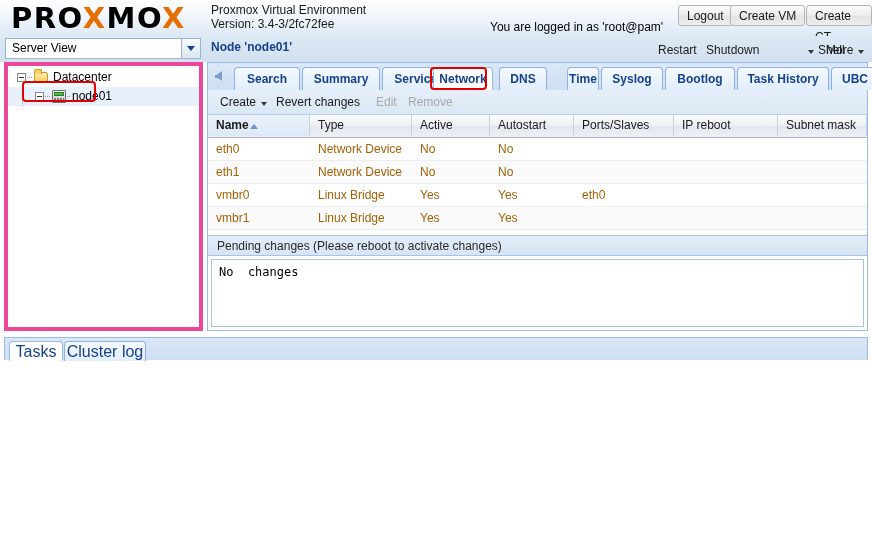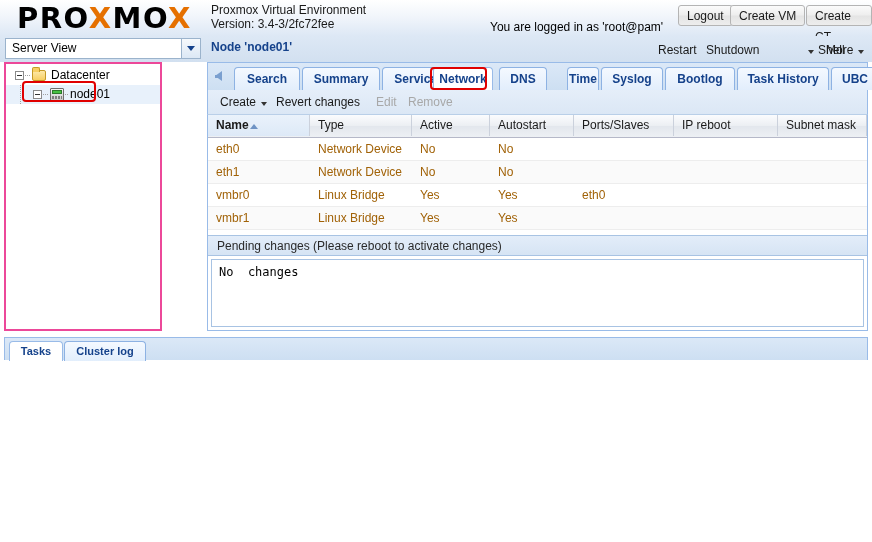--- a/index.html
+++ b/index.html
@@ -13,21 +13,21 @@
     -webkit-font-smoothing:none;
   }
   .app{position:relative;width:872px;height:542px;}
 
   
   .header{
     position:absolute;left:0;top:0;width:872px;height:36px;
     background:linear-gradient(to bottom,#ffffff 0%,#eef3fa 55%,#dde8f5 100%);
   }
   .logo{
-    position:absolute;left:17px;top:2px;
+    position:absolute;left:11px;top:2px;
     font-family:"DejaVu Sans", sans-serif;
     font-size:29px;font-weight:bold;letter-spacing:1.5px;
     color:#000;line-height:32px;
   }
   .logo .x{color:#e57000;}
   .prodname{
     position:absolute;left:211px;top:3px;
     font-size:12px;color:#1a1a1a;line-height:15px;white-space:nowrap;
   }
   .prodver{
@@ -87,22 +87,22 @@
   .navcaret{
     position:absolute;top:50px;
     width:0;height:0;border-left:3.5px solid transparent;border-right:3.5px solid transparent;
     border-top:4px solid #333;
   }
   #caret-shell{left:808px;}
   #caret-more{left:858px;}
 
   
   .treepanel{
-    position:absolute;left:4px;top:62px;width:158px;height:269px;
-    background:#fff;border:2px solid #ec4899;box-sizing:border-box;
+    position:absolute;left:4px;top:62px;width:199px;height:269px;
+    background:#fff;border:4px solid #ec4899;box-sizing:border-box;
   }
   .treenode{
     position:relative;height:19px;line-height:19px;font-size:12px;white-space:nowrap;
   }
   .tn-datacenter{margin-top:2px;}
   .tn-node01{background:#e8f1fb;}
   .texp{
     position:absolute;top:5px;width:9px;height:9px;
     border:1px solid #8a8a8a;background:#fff;box-sizing:border-box;
   }
@@ -273,21 +273,21 @@
   }
   .btabstrip{
     position:absolute;left:0;top:0;width:864px;height:23px;
     background:linear-gradient(to bottom,#dbe8f7 0%,#cddff2 100%);
     border:1px solid #99bbe8;border-bottom:none;box-sizing:border-box;
   }
   .btab{
     position:absolute;top:3px;height:20px;
     background:linear-gradient(to bottom,#f4f9ff 0%,#e2eefc 100%);
     border:1px solid #8db2e3;border-bottom:none;border-radius:4px 4px 0 0;
-    font-size:11px;font-weight:bold;color:#15428b;
+    font-size:16px;font-weight:normal;color:#15428b;
     line-height:19px;text-align:center;box-sizing:border-box;cursor:pointer;white-space:nowrap;
   }
   .btab.active{background:#ffffff;border-color:#99bbe8;}
   .bgrid{
     position:absolute;left:0;top:23px;width:864px;height:178px;
     background:#fff;border:1px solid #99bbe8;border-top:none;box-sizing:border-box;
   }
   .bgridhead{
     position:relative;height:22px;
     background:linear-gradient(to bottom,#fbfcfe 0%,#eceff3 48%,#e3e7ed 52%,#edf0f4 100%);

